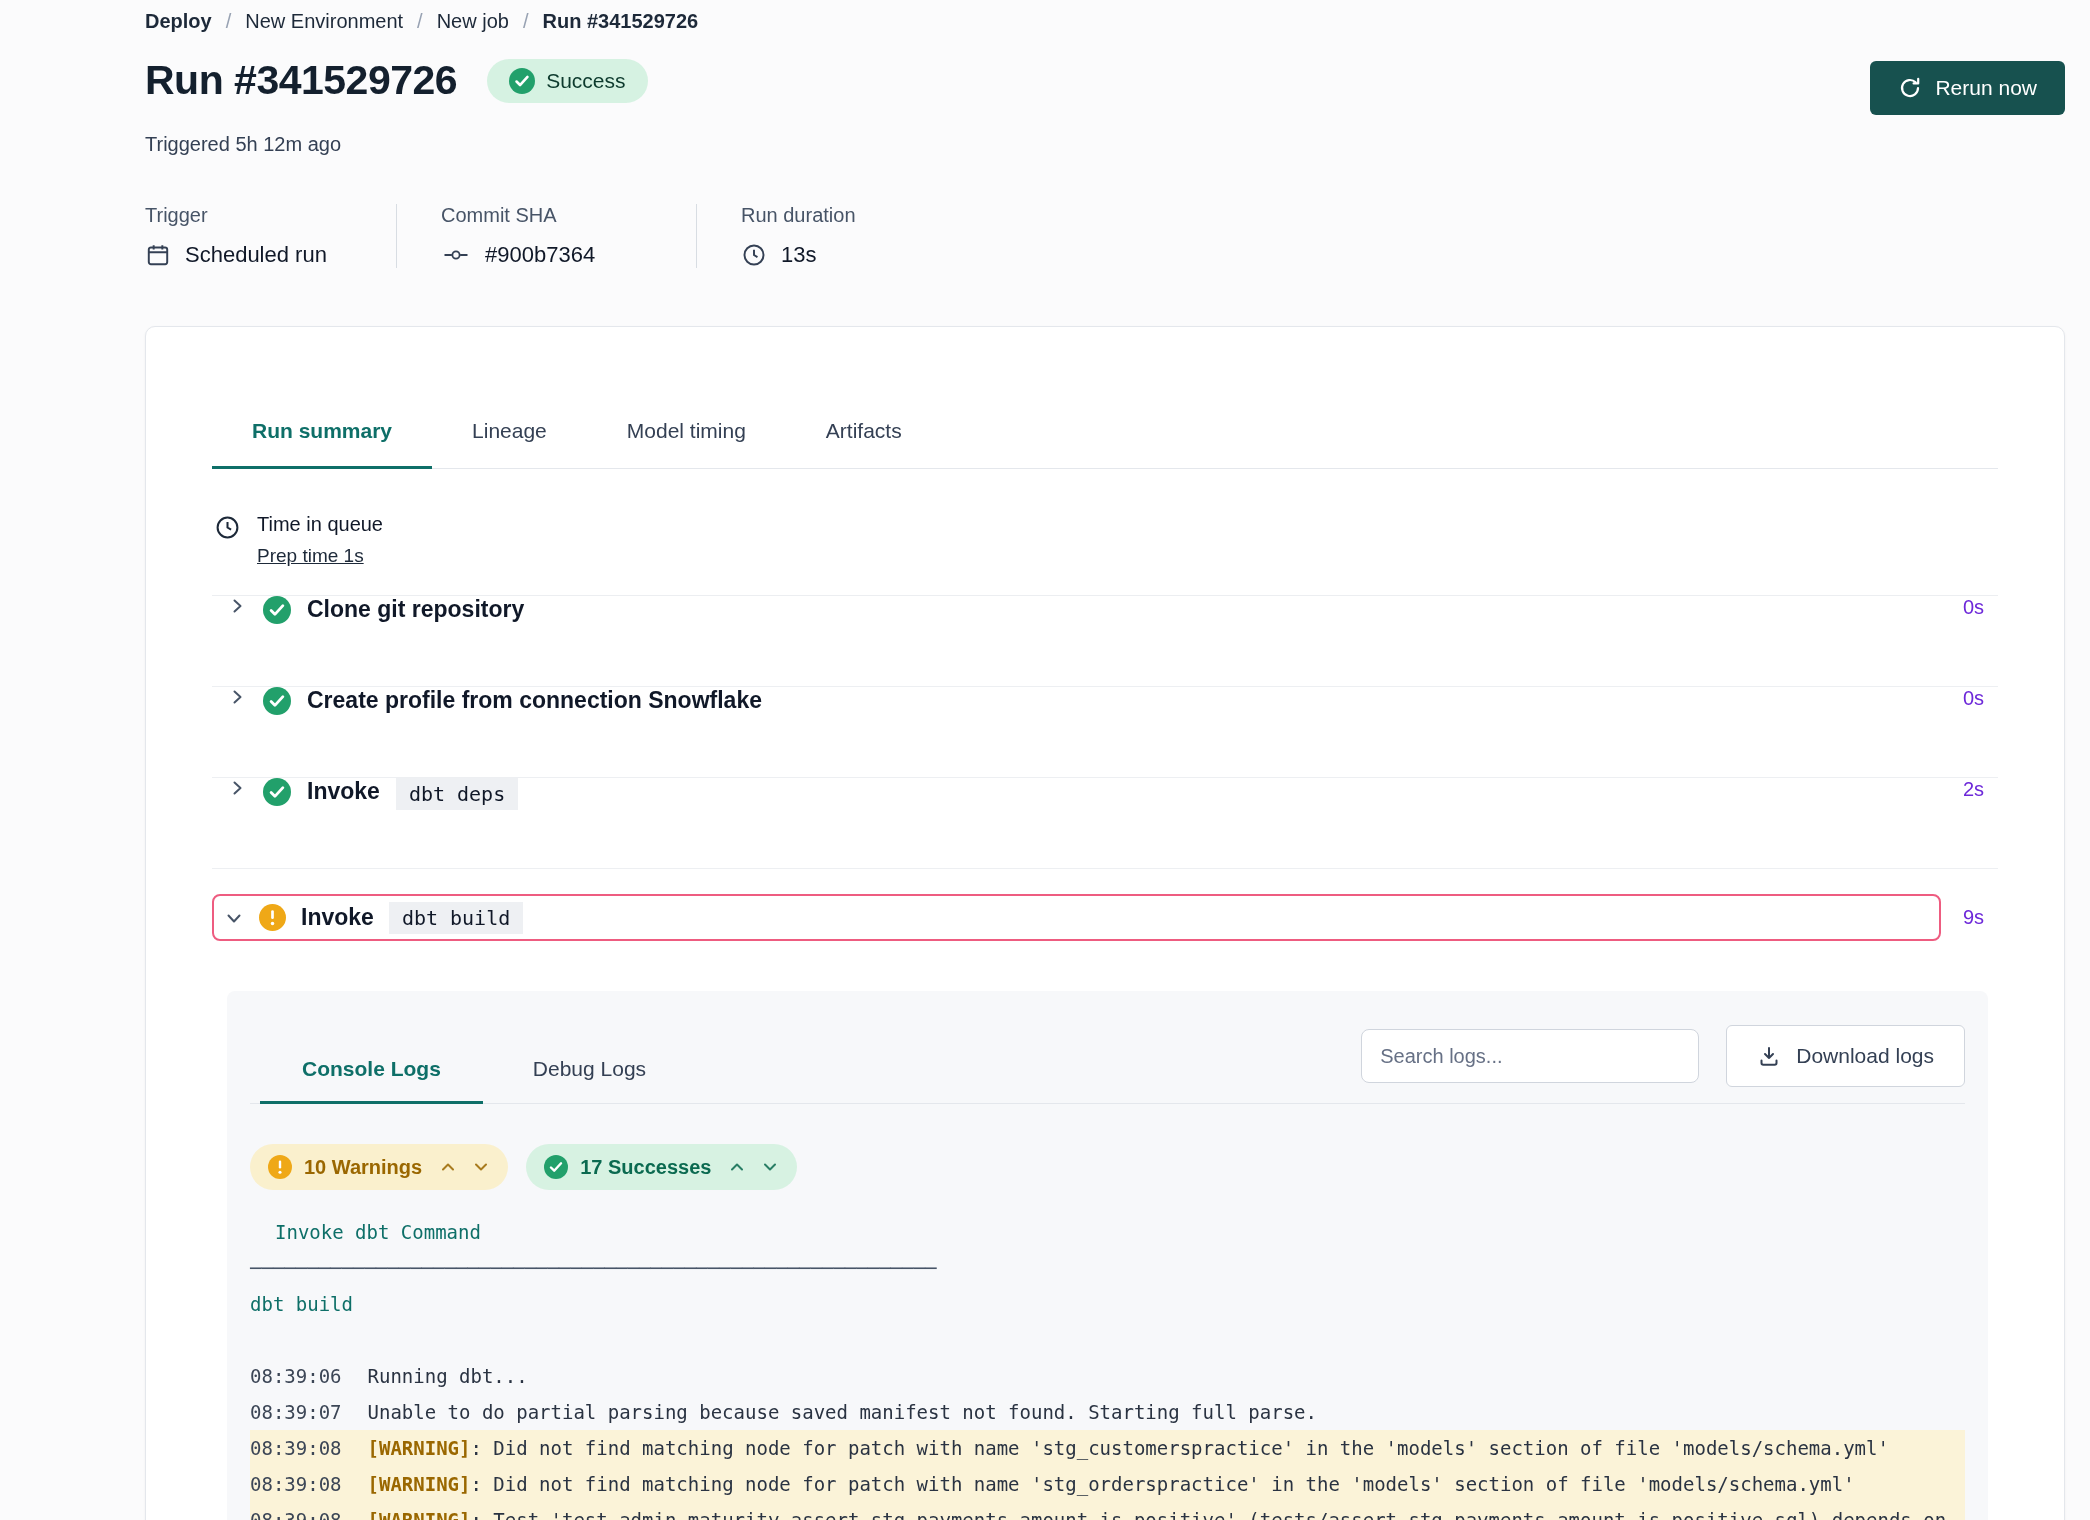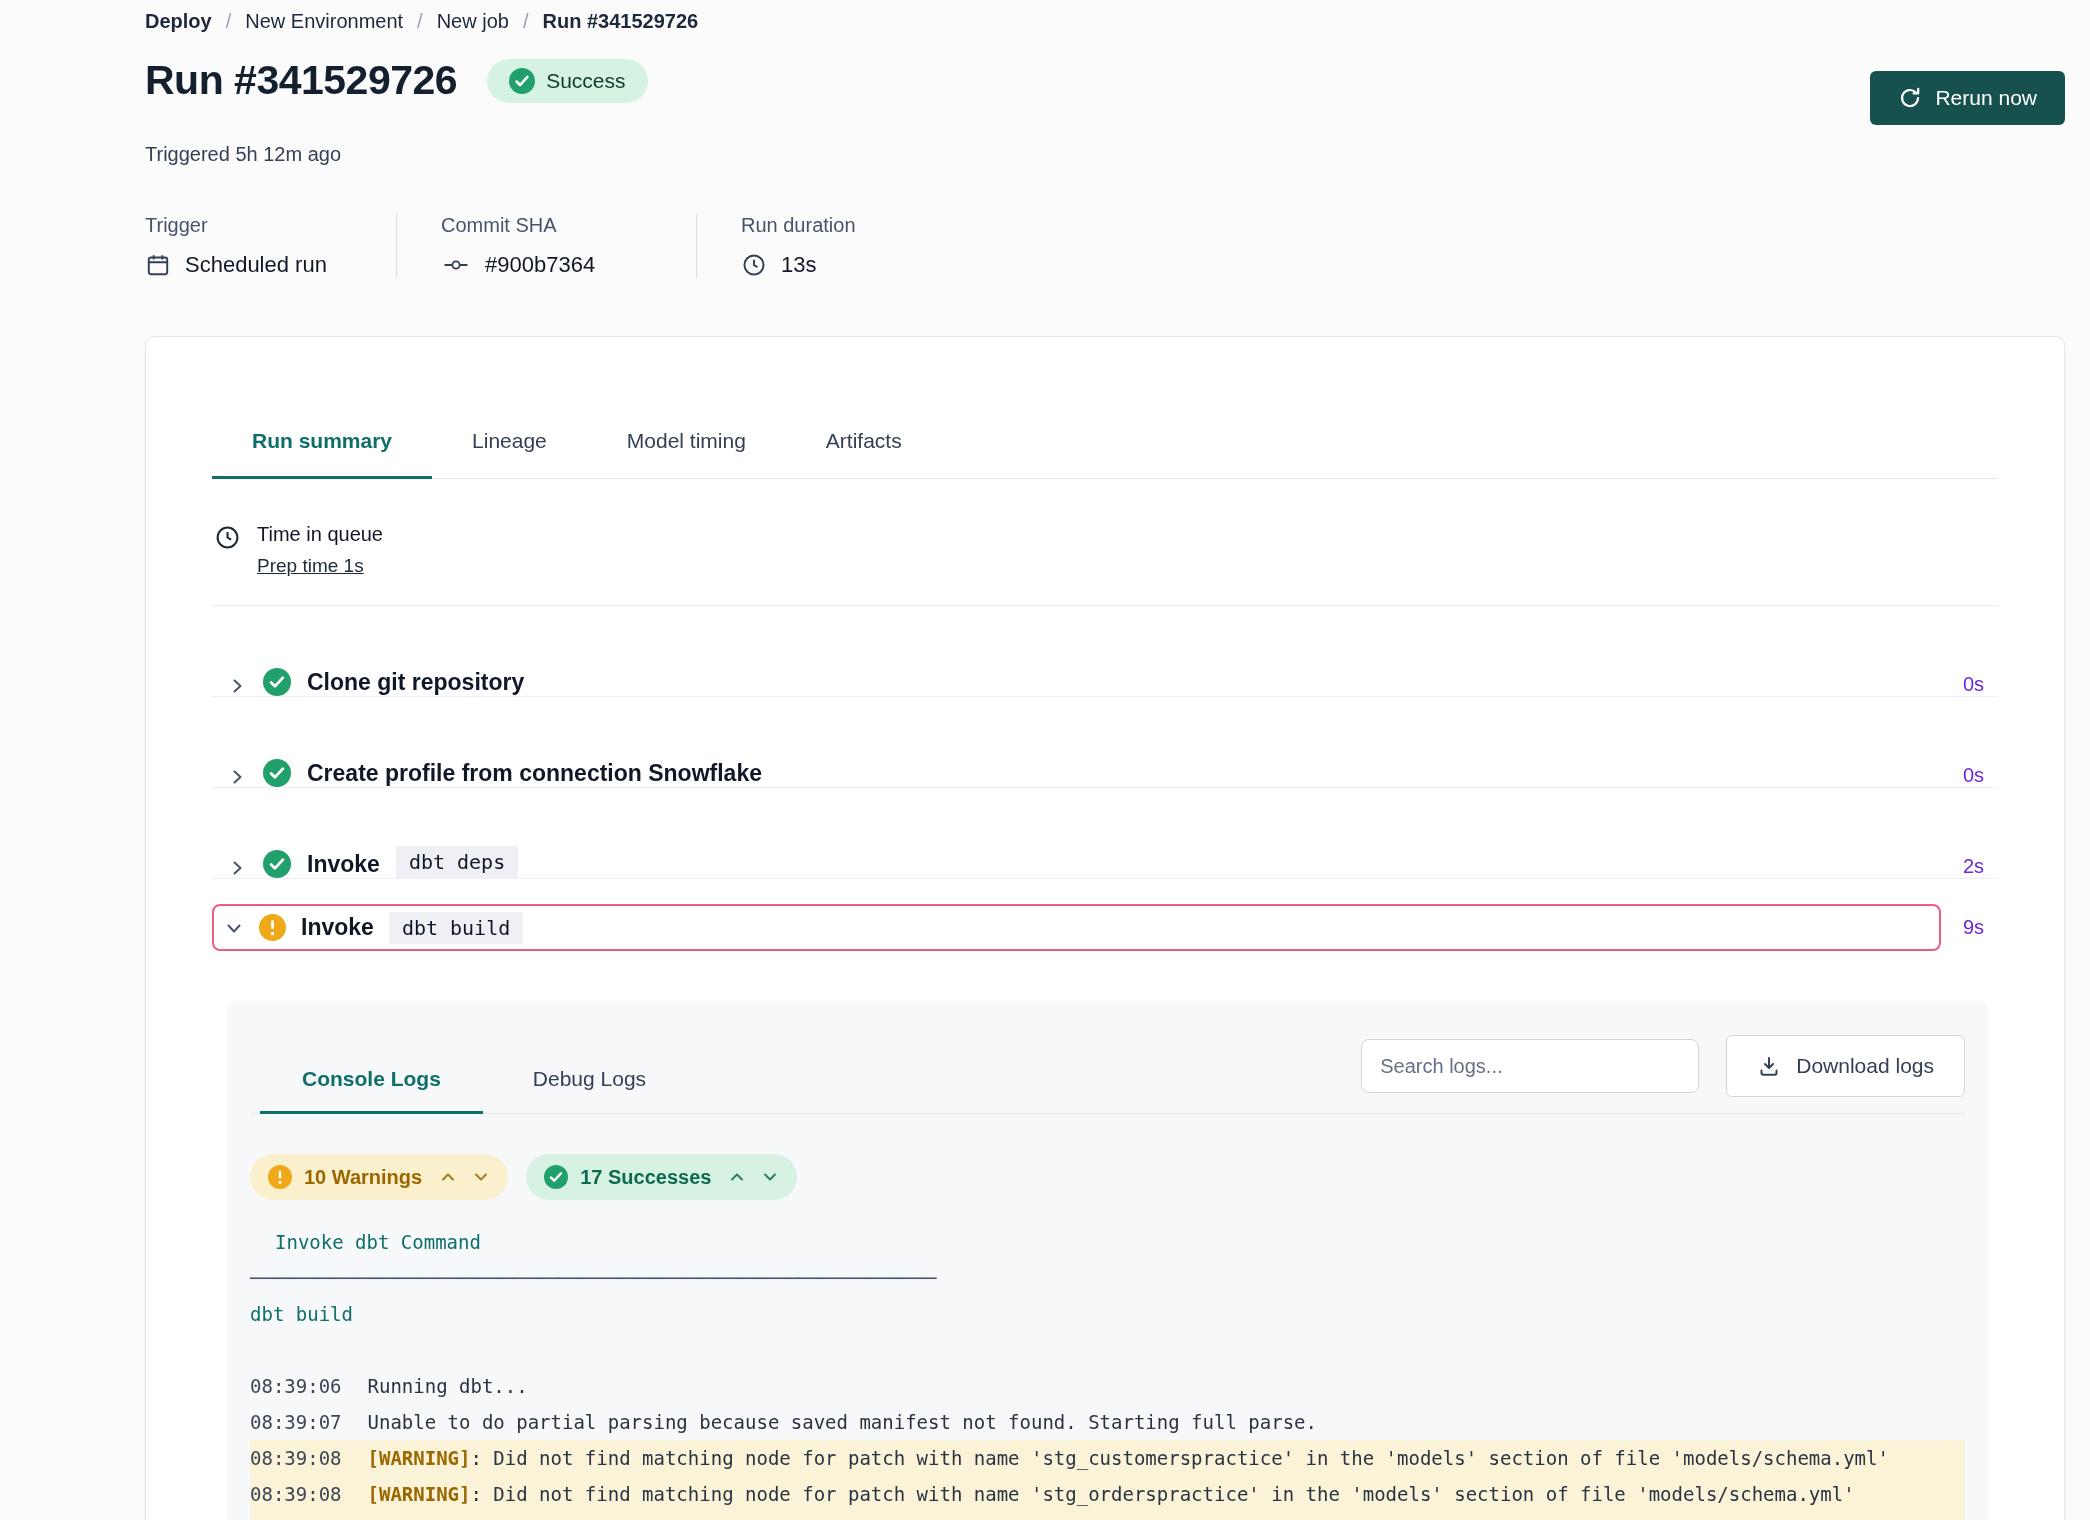--- a/index.html
+++ b/index.html
@@ -22,21 +22,21 @@
   .crumb-last { font-weight:700; }
   .crumb { cursor:pointer; }
 
   
   .header-row { display:flex; justify-content:space-between; align-items:flex-start; margin-top:24px; }
   .title-wrap { display:flex; align-items:center; gap:30px; }
   h1 { margin:0; font-size:41px; font-weight:700; color:#14202e; letter-spacing:-0.5px; }
   .badge-success { display:inline-flex; align-items:center; gap:11px; background:var(--success-bg);
     border-radius:999px; padding:9px 22px; font-size:21px; color:#0d3a2d; }
   .btn-rerun { display:inline-flex; align-items:flex-start; gap:13px; background:var(--teal-dark); color:#fff;
-    font-size:21px; border:none; border-radius:6px; padding:15px 28px; margin-top:14px; cursor:pointer;
+    font-size:21px; border:none; border-radius:6px; padding:15px 28px; margin-top:4px; cursor:pointer;
     font-family:inherit; }
   .triggered { font-size:20px; color:#344054; margin-top:18px; }
 
   
   .meta-row { display:flex; margin-top:48px; }
   .meta-col { padding-right:52px; margin-right:44px; border-right:1px solid #d8dde3; }
   .meta-col:last-child { border-right:none; }
   .meta-col.c1 { min-width:252px; }
   .meta-col.c2 { min-width:256px; }
   .meta-label { font-size:20px; color:#475467; }
@@ -52,21 +52,21 @@
   .tab.active { color:var(--teal); font-weight:700; }
   .tab.active::after { content:""; position:absolute; left:0; right:0; bottom:-1px; height:3px; background:var(--teal); }
 
   
   .queue { display:flex; gap:16px; margin-top:44px; padding-left:2px; padding-bottom:28px; border-bottom:1px solid #eceef1; }
   .queue-icon { margin-top:1px; }
   .queue-title { font-size:20px; font-weight:400; color:#101828; }
   .queue-link { display:inline-block; font-size:19px; color:#1d2939; text-decoration:underline; margin-top:9px; cursor:pointer; }
 
   
-  .step { display:flex; align-items:flex-end; gap:16px; padding-left:15px; height:91px;
+  .step { display:flex; align-items:flex-start; gap:16px; padding-left:15px; height:91px;
     border-bottom:1px solid #edeff2; cursor:pointer; }
   .step-title { font-size:23px; font-weight:700; color:#101828; }
   .step-duration { margin-left:auto; font-size:20px; color:#6d28d9; padding-right:14px; }
   .code-chip { font-family:"DejaVu Sans Mono", monospace; font-size:20px; background:#eef0f3;
     border-radius:0; padding:4px 13px; color:#101828; }
 
   .step-expanded { display:flex; align-items:center; margin-top:25px; }
   .step-expanded .box { flex:1; display:flex; align-items:center; gap:15px; border:2px solid var(--danger);
     border-radius:8px; padding:5px 16px 5px 10px; min-height:47px; cursor:pointer; }
   .step-expanded .step-duration { margin-left:22px; }

